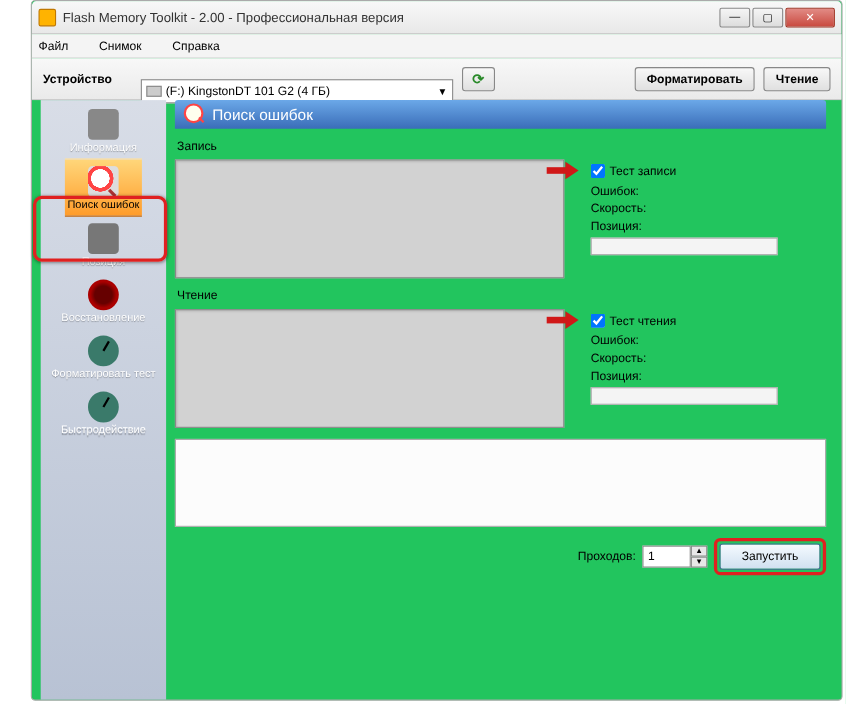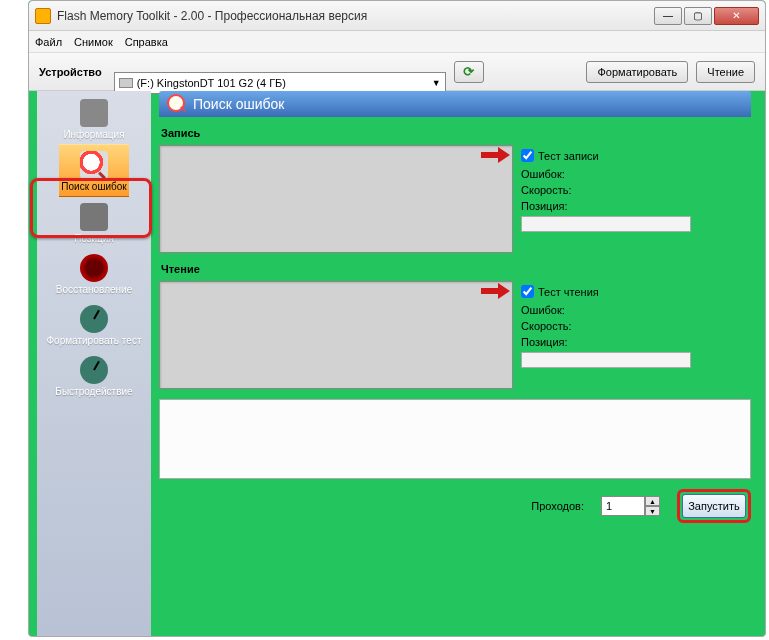--- a/index.html
+++ b/index.html
@@ -7,66 +7,66 @@
 
 .outer-border { position: absolute; left: 28px; top: 0; right: 3px; bottom: 3px; border: 1px solid #aaa; border-radius: 4px; background: #22c55e; }
 
 .titlebar { height: 30px; background: linear-gradient(#f8f8f8, #e8e8e8); border-bottom: 1px solid #ccc; display: flex; align-items: center; padding: 0 6px; border-radius: 4px 4px 0 0; }
 .titlebar .app-icon { width: 16px; height: 16px; background: #ffb300; border: 1px solid #c07800; border-radius: 2px; margin-right: 6px; }
 .titlebar .title-text { color: #333; font-size: 12px; flex: 1; }
 .title-buttons { display: flex; gap: 2px; }
 .tbtn { width: 28px; height: 18px; border: 1px solid #888; background: linear-gradient(#f5f5f5, #ddd); border-radius: 2px; display: flex; align-items: center; justify-content: center; font-size: 10px; cursor: pointer; }
 .tbtn.close { width: 45px; background: linear-gradient(#e28b85, #c94a40); color: #fff; border-color: #a03020; }
 
-.menubar { height: 22px; background: #f4f4f4; display: flex; align-items: center; padding: 0 6px; gap: 12px; border-bottom: 1px solid #ddd; }
+.menubar { height: 22px; background: #f4f4f4; display: flex; align-items: center; padding: 0 6px; gap: 28px; border-bottom: 1px solid #ddd; }
 .menubar span { cursor: pointer; }
 
 .toolbar { height: 38px; background: linear-gradient(#f8f8f8, #eaeaea); display: flex; align-items: center; padding: 0 10px; gap: 8px; border-bottom: 1px solid #ccc; }
-.toolbar .label { font-weight: bold; margin-right: 4px; }
-.device-select { width: 332px; height: 22px; border: 1px solid #888; background: #fff; display: flex; align-items: center; padding: 0 4px; font-size: 11px; margin-top: 23px; }
+.toolbar .label { font-weight: bold; margin-right: 18px; }
+.device-select { width: 284px; height: 22px; border: 1px solid #888; background: #fff; display: flex; align-items: center; padding: 0 4px; font-size: 11px; margin-top: 23px; }
 .device-select .drive-icon { width: 14px; height: 10px; background: #ccc; border: 1px solid #888; margin-right: 4px; }
 .device-select .arrow { margin-left: auto; font-size: 9px; }
-.tbutton { height: 22px; padding: 0 10px; border: 1px solid #888; background: linear-gradient(#f8f8f8, #e0e0e0); border-radius: 3px; cursor: pointer; font-size: 11px; display: flex; align-items: center; }
+.tbutton { height: 22px; padding: 0 10px; border: 1px solid #888; background: linear-gradient(#f8f8f8, #e0e0e0); border-radius: 3px; cursor: pointer; font-size: 11px; display: flex; align-items: center; font-weight: bold; }
 .refresh-btn { width: 30px; padding: 0; justify-content: center; color: #2a8a2a; font-weight: bold; font-size: 13px; }
 
 .body-area { display: flex; position: absolute; top: 90px; left: 0; right: 0; bottom: 0; }
 
 .sidebar { width: 114px; background: linear-gradient(#d8dde7, #b8c2d4); display: flex; flex-direction: column; align-items: center; padding-top: 2px; margin-left: 8px; }
 .sb-item { display: flex; flex-direction: column; align-items: center; padding: 6px 2px 4px; cursor: pointer; color: #fff; font-size: 10px; text-shadow: 0 1px 1px rgba(0,0,0,.3); }
 .sb-item .sb-icon { width: 28px; height: 28px; background: #555; border-radius: 4px; margin-bottom: 2px; }
 .sb-item.active { background: linear-gradient(#ffd67a, #ff9c2a); color: #000; text-shadow: none; border-top: 1px solid #ffe0a0; border-bottom: 1px solid #c06000; }
 
 .highlight-sidebar { position: absolute; left: 30px; top: 178px; width: 122px; height: 60px; border: 3px solid #e02020; border-radius: 8px; pointer-events: none; z-index: 100; box-shadow: 0 1px 3px rgba(0,0,0,.4); }
 
 .main { flex: 1; padding: 0 14px 10px 8px; display: flex; flex-direction: column; }
 .panel-header { height: 26px; background: linear-gradient(#6ba8e8, #3a6db8); color: #fff; font-size: 14px; display: flex; align-items: center; padding: 0 8px; border-radius: 3px 3px 0 0; }
 .panel-header .ph-icon { width: 20px; height: 20px; margin-right: 6px; position: relative; }
 .ph-icon::before { content: ''; position: absolute; width: 14px; height: 14px; border: 2px solid #f44; border-radius: 50%; top: 0; left: 0; background: #ffe; }
 .ph-icon::after { content: ''; position: absolute; width: 6px; height: 2px; background: #f44; transform: rotate(45deg); top: 14px; left: 13px; }
 
-.section-title { font-weight: bold; margin: 10px 0 6px 2px; font-size: 11px; }
-.test-row { display: flex; gap: 4px; }
+.section-title { font-weight: normal; margin: 10px 0 6px 2px; font-size: 11px; }
+.test-row { display: flex; gap: 20px; }
 .test-box { width: 354px; height: 108px; border: 1px solid #888; background: #d2d2d2; box-shadow: inset 1px 1px 2px rgba(0,0,0,.15); }
 .test-info { flex: 1; padding: 4px 0 0 4px; position: relative; }
 .check-row { display: flex; align-items: center; gap: 4px; margin-bottom: 6px; }
 .check-row input { width: 13px; height: 13px; }
 .info-line { margin-bottom: 4px; }
 .progress-bar { width: 170px; height: 16px; border: 1px solid #aaa; background: #f4f4f4; margin-top: 2px; }
 
 .red-arrow { position: absolute; width: 30px; height: 16px; pointer-events: none; }
 .red-arrow::before { content: ''; position: absolute; left: 0; top: 5px; width: 18px; height: 6px; background: #d01818; }
 .red-arrow::after { content: ''; position: absolute; left: 17px; top: 0; border-left: 12px solid #d01818; border-top: 8px solid transparent; border-bottom: 8px solid transparent; }
 
 .bottom-box { border: 1px solid #aaa; background: #fcfcfc; height: 80px; margin-top: 10px; }
-.run-row { display: flex; align-items: center; justify-content: flex-end; gap: 17px; margin-top: 10px; }
+.run-row { display: flex; align-items: center; justify-content: flex-end; gap: 6px; margin-top: 10px; }
 .spinner { display: flex; align-items: center; }
 .spinner input { width: 44px; height: 20px; border: 1px solid #888; padding: 0 4px; font-size: 11px; }
 .spinner .spins { display: flex; flex-direction: column; }
 .spinner .sp { width: 15px; height: 10px; border: 1px solid #888; background: #e8e8e8; font-size: 7px; display: flex; align-items: center; justify-content: center; cursor: pointer; }
-.run-btn { width: 64px; height: 24px; border: 1px solid #486a98; background: linear-gradient(#f5faff, #d0e0f0); border-radius: 3px; cursor: pointer; font-size: 11px; }
+.run-btn { width: 92px; height: 24px; border: 1px solid #486a98; background: linear-gradient(#f5faff, #d0e0f0); border-radius: 3px; cursor: pointer; font-size: 11px; }
 .run-highlight { border: 3px solid #e02020; border-radius: 6px; padding: 2px; }
 
 .sb-icon.magnifier { background: radial-gradient(circle at 40% 40%, #fff 0 35%, #f44 36% 50%, transparent 51%), #ddd; position: relative; }
 .sb-icon.magnifier::after { content:''; position:absolute; width:8px; height:3px; background:#a33; bottom:2px; right:2px; transform:rotate(45deg); }
 .sb-icon.info { background: #888; }
 .sb-icon.delete { background: #777; }
 .sb-icon.recover { background: radial-gradient(circle, #600 40%, #a00 60%); border-radius: 50%; }
 .sb-icon.backup { background: #666; }
 .sb-icon.lowlevel, .sb-icon.bench { background: #3a7a6a; border-radius: 50%; position: relative; }
 .sb-icon.lowlevel::after, .sb-icon.bench::after { content:''; position:absolute; width:2px; height:10px; background:#000; left:13px; top:4px; transform-origin:bottom; transform:rotate(30deg); }

